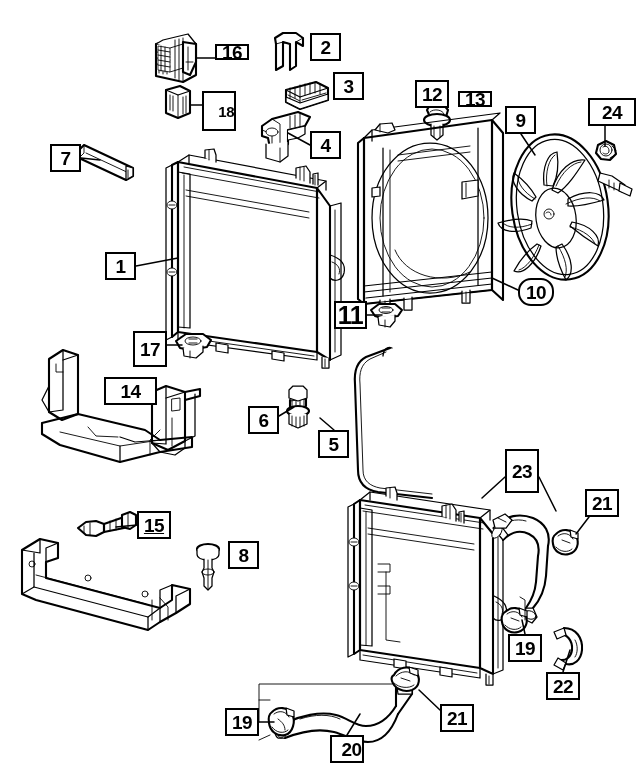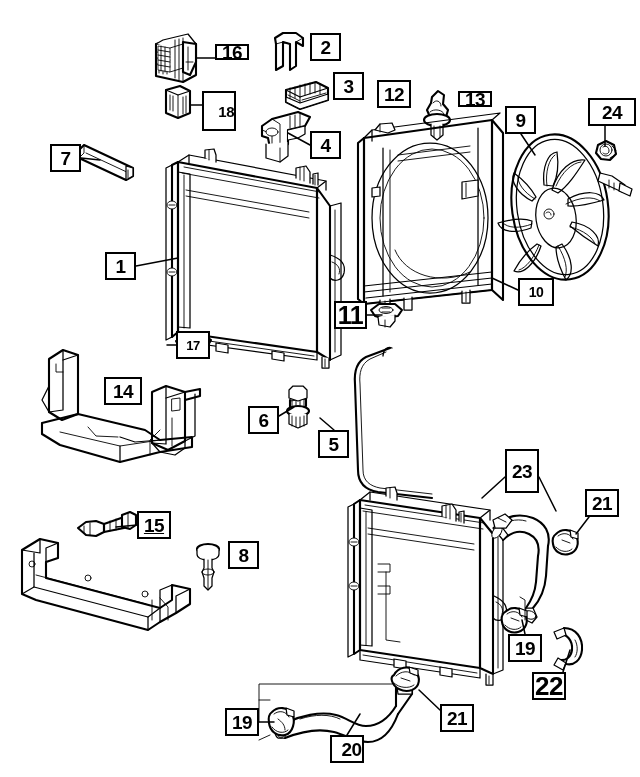--- a/index.html
+++ b/index.html
@@ -509,63 +509,63 @@
       </div>
       <div class="callout" title="side-seal-strip" style="left: 50px; top: 144px; width: 31px; height: 28px; font-size: 19px;">
         <span>7</span>
       </div>
       <div class="callout" title="push-pin-fastener" style="left: 228px; top: 541px; width: 31px; height: 28px; font-size: 19px;">
         <span>8</span>
       </div>
       <div class="callout" title="cooling-fan-blade" style="left: 505px; top: 106px; width: 31px; height: 28px; font-size: 19px;">
         <span>9</span>
       </div>
-      <div class="callout" title="fan-shroud" style="left: 518px; top: 278px; width: 36px; height: 28px; font-size: 14px;">
+      <div class="callout" title="fan-shroud" style="left: 518px; top: 278px; width: 36px; height: 28px; font-size: 19px; border-radius: 13px;">
         <span>10</span>
       </div>
       <div class="callout" title="shroud-grommet" style="left: 334px; top: 301px; width: 33px; height: 28px; font-size: 25px;">
         <span>11</span>
       </div>
-      <div class="callout" title="push-in-rivet" style="left: 377px; top: 80px; width: 34px; height: 28px; font-size: 19px;">
+      <div class="callout" title="push-in-rivet" style="left: 415px; top: 80px; width: 34px; height: 28px; font-size: 19px;">
         <span>12</span>
       </div>
       <div class="callout" title="retainer-pin" style="left: 458px; top: 91px; width: 34px; height: 16px; font-size: 19px;">
         <span>13</span>
       </div>
-      <div class="callout" title="lower-air-dam" style="left: 104px; top: 377px; width: 38px; height: 28px; font-size: 19px;">
+      <div class="callout" title="lower-air-dam" style="left: 104px; top: 377px; width: 53px; height: 28px; font-size: 19px;">
         <span>14</span>
       </div>
       <div class="callout" title="hood-seal-pin" style="left: 137px; top: 511px; width: 34px; height: 28px; font-size: 19px; text-decoration: underline;">
         <span>15</span>
       </div>
       <div class="callout" title="coolant-recovery-connector" style="left: 215px; top: 44px; width: 34px; height: 16px; font-size: 19px;">
         <span>16</span>
       </div>
-      <div class="callout" title="isolator-grommet" style="left: 133px; top: 331px; width: 34px; height: 28px; font-size: 13px; margin-left: 43px;">
+      <div class="callout" title="isolator-grommet" style="left: 133px; top: 331px; width: 34px; height: 36px; font-size: 19px;">
         <span>17</span>
       </div>
       <div class="callout" title="relay-module" style="left: 202px; top: 91px; width: 34px; height: 40px; font-size: 15px; justify-content: flex-end;">
         <span>18</span>
       </div>
       <div class="callout" title="hose-clamp" style="left: 508px; top: 634px; width: 34px; height: 28px; font-size: 19px;">
         <span>19</span>
       </div>
       <div class="callout" title="hose-clamp" style="left: 225px; top: 708px; width: 34px; height: 28px; font-size: 19px;">
         <span>19</span>
       </div>
       <div class="callout" title="lower-radiator-hose" style="left: 330px; top: 735px; width: 34px; height: 28px; font-size: 19px; padding-left: 9px;">
         <span>20</span>
       </div>
       <div class="callout" title="hose-clamp" style="left: 585px; top: 489px; width: 34px; height: 28px; font-size: 19px;">
         <span>21</span>
       </div>
       <div class="callout" title="hose-clamp" style="left: 440px; top: 704px; width: 34px; height: 28px; font-size: 19px;">
         <span>21</span>
       </div>
-      <div class="callout" title="hose-retaining-spring" style="left: 532px; top: 672px; width: 34px; height: 28px; font-size: 26px;">
+      <div class="callout" title="hose-retaining-spring" style="left: 546px; top: 672px; width: 34px; height: 28px; font-size: 19px;">
         <span>22</span>
       </div>
       <div class="callout" title="upper-radiator-hose" style="left: 505px; top: 449px; width: 34px; height: 44px; font-size: 19px;">
         <span>23</span>
       </div>
       <div class="callout" title="fan-motor-nut" style="left: 588px; top: 98px; width: 48px; height: 28px; font-size: 19px;">
         <span>24</span>
       </div>
     </div>
 

